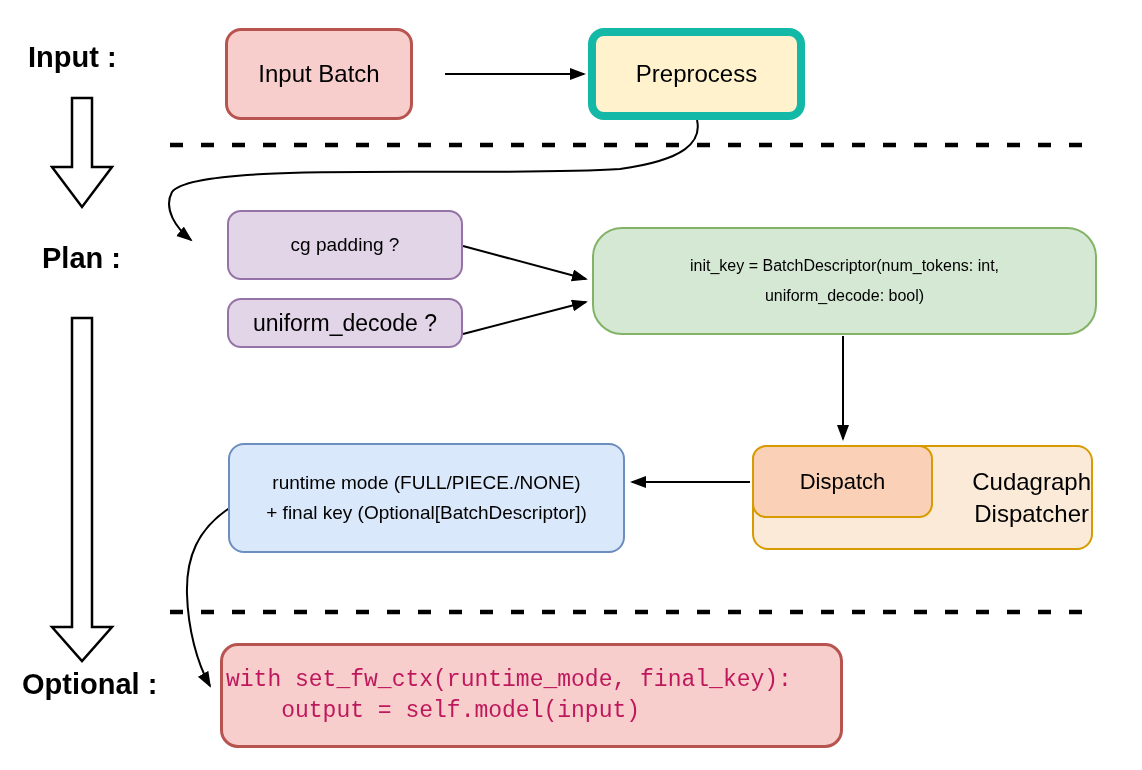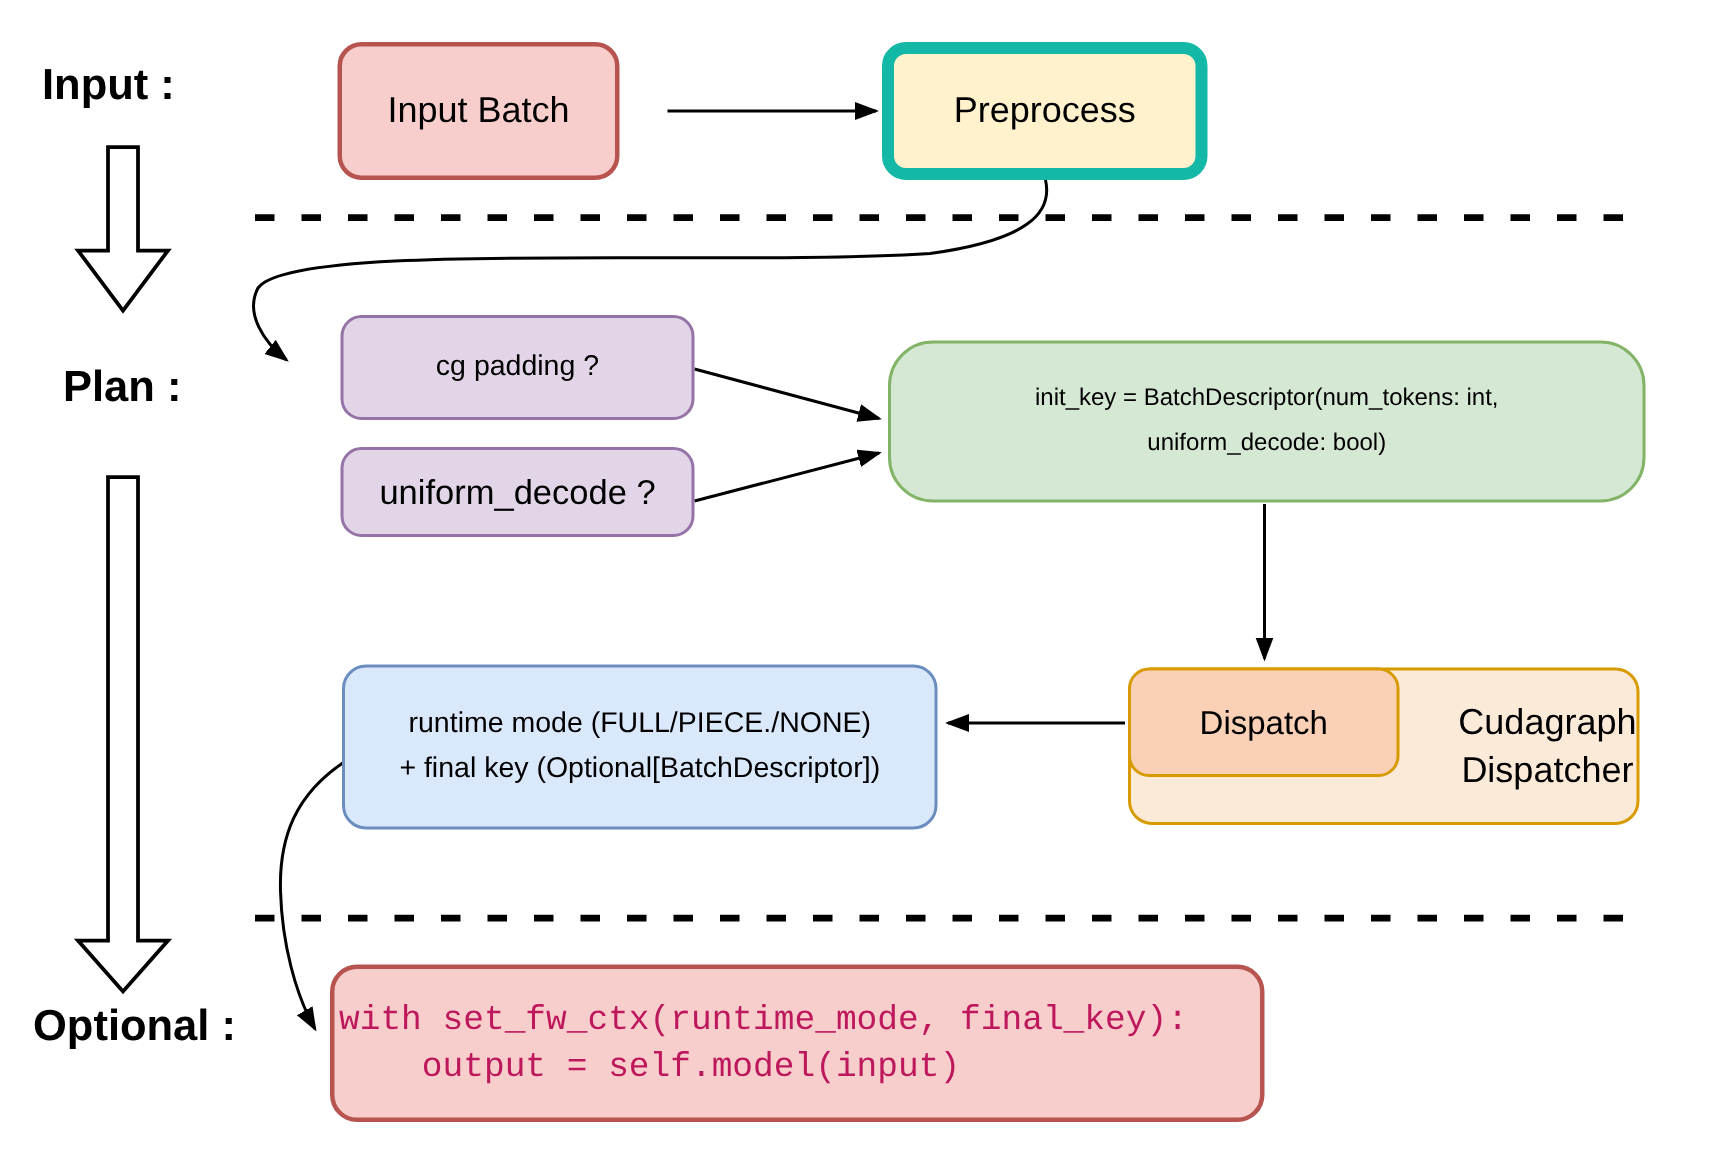--- a/index.html
+++ b/index.html
@@ -19,21 +19,21 @@
     position:absolute;z-index:2;box-sizing:border-box;border-radius:16px;
     display:flex;align-items:center;justify-content:center;
     text-align:center;white-space:pre-line;
   }
   #node-input-batch{left:225px;top:28px;width:188px;height:92px;
     background:#f8cecc;border:3px solid #b85450;font-size:24px;}
   #node-preprocess{left:588px;top:28px;width:217px;height:92px;
     background:#fff2cc;border:8px solid #14b8a6;font-size:24px;}
   #node-cg-padding{left:227px;top:210px;width:236px;height:70px;
     background:#e1d5e7;border:2px solid #9673a6;font-size:19px;border-radius:14px;}
-  #node-uniform-decode{left:227px;top:298px;width:236px;height:60px;
+  #node-uniform-decode{left:227px;top:298px;width:236px;height:50px;
     background:#e1d5e7;border:2px solid #9673a6;font-size:23px;border-radius:14px;}
   #node-init-key{left:592px;top:227px;width:505px;height:108px;
     background:#d5e8d4;border:2px solid #82b366;font-size:16px;line-height:30px;border-radius:30px;}
   #node-cudagraph{left:752px;top:445px;width:341px;height:105px;
     background:#fcead8;border:2px solid #d79b00;font-size:24px;line-height:32px;
     justify-content:flex-end;}
   #node-dispatch{left:752px;top:445px;width:181px;height:73px;z-index:3;
     background:#fad0b6;border:2px solid #d79b00;font-size:22px;border-radius:14px;}
   #node-runtime-mode{left:228px;top:443px;width:397px;height:110px;
     background:#dae8fc;border:2px solid #6c8ebf;font-size:19px;line-height:30px;}

